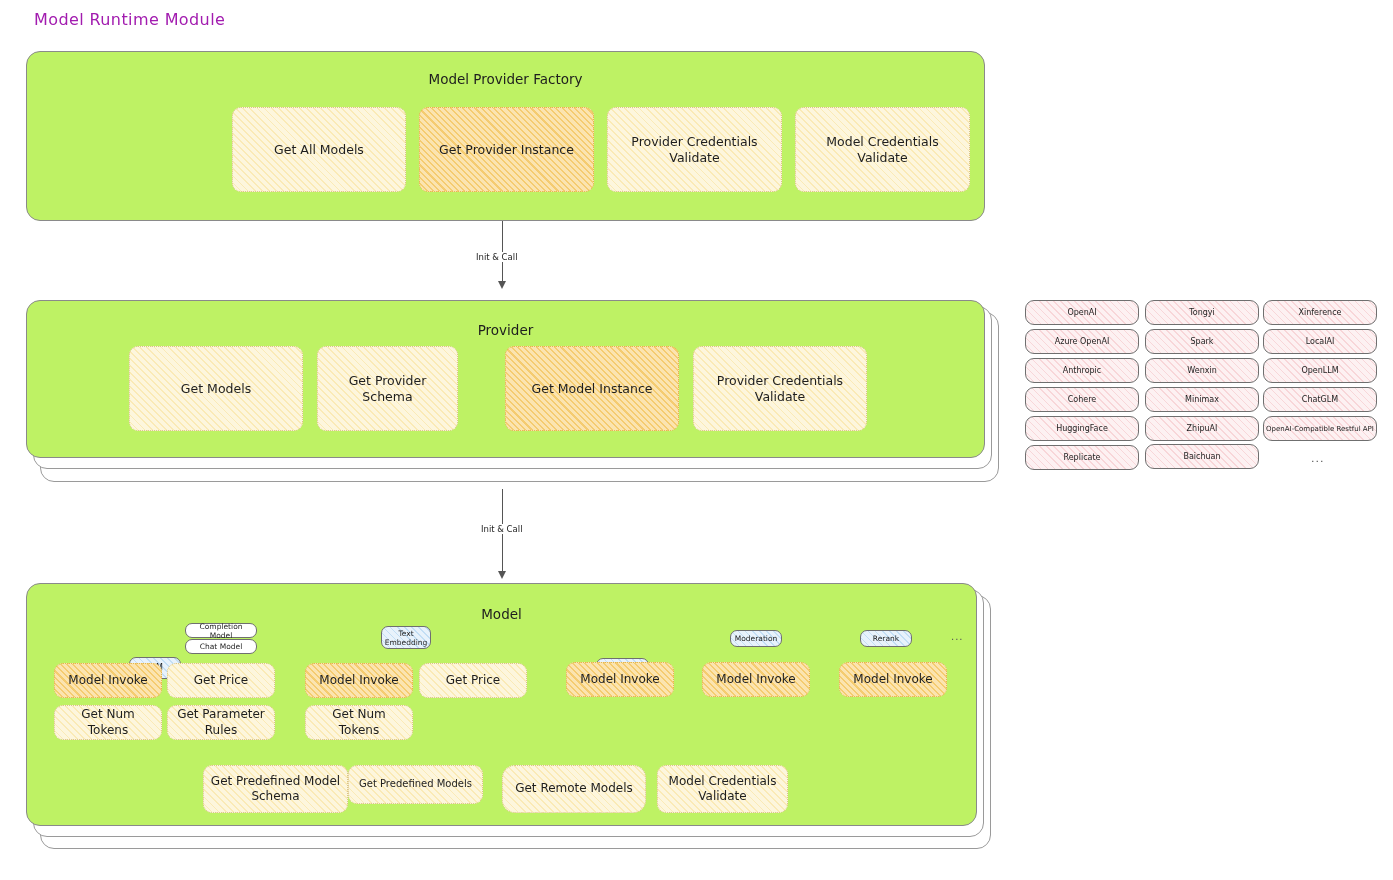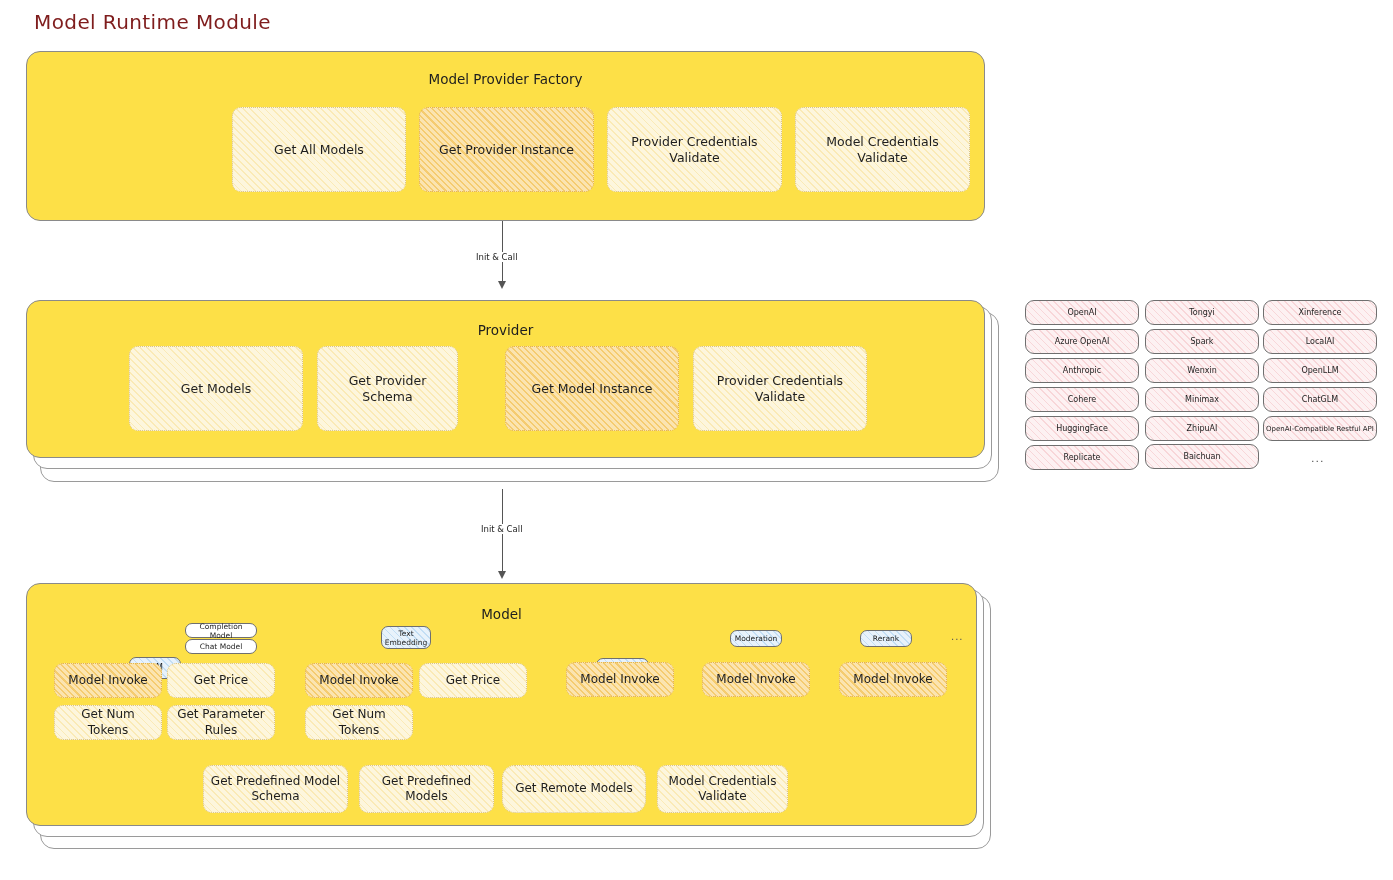--- a/index.html
+++ b/index.html
@@ -4,27 +4,27 @@
 <style>
   html,body{margin:0;padding:0;}
   body{
     width:1393px;height:880px;background:#ffffff;
     font-family:"DejaVu Sans", sans-serif;
     color:#1e1e1e;overflow:hidden;position:relative;
   }
   .canvas{position:absolute;left:0;top:0;width:1393px;height:880px;}
 
   .page-title{
-    position:absolute;left:34px;top:10px;font-size:20px;letter-spacing:.4px;
-    color:#7f1d1d;white-space:nowrap;
+    position:absolute;left:34px;top:10px;font-size:16px;letter-spacing:.4px;
+    color:#a21caf;white-space:nowrap;
   }
 
   
   .card{
-    position:absolute;box-sizing:border-box;background:#fde047;
+    position:absolute;box-sizing:border-box;background:#bef264;
     border:1.1px solid #8a8a8a;border-radius:14px;
   }
   .card-ghost{
     position:absolute;box-sizing:border-box;background:#ffffff;
     border:1.1px solid #9a9a9a;border-radius:14px;
   }
   .card-title{
     position:absolute;left:0;right:0;text-align:center;font-size:13.5px;
     color:#1e1e1e;white-space:nowrap;
   }
@@ -161,17 +161,17 @@
 
   <div class="tag blue" style="left:730px;top:630px;width:52px;height:17px;">Moderation</div>
   <div class="box hi" style="left:702px;top:662px;width:108px;height:35px;font-size:12px;">Model Invoke</div>
 
   <div class="tag blue" style="left:860px;top:630px;width:52px;height:17px;">Rerank</div>
   <div class="box hi" style="left:839px;top:662px;width:108px;height:35px;font-size:12px;">Model Invoke</div>
 
   <div class="ellipsis" style="left:951px;top:631px;font-size:10px;">...</div>
 
   <div class="box" style="left:203px;top:765px;width:145px;height:48px;font-size:12px;">Get Predefined Model Schema</div>
-  <div class="box" style="left:359px;top:765px;width:135px;height:48px;font-size:12px;">Get Predefined Models</div>
+  <div class="box" style="left:348px;top:765px;width:135px;height:39px;font-size:10px;">Get Predefined Models</div>
   <div class="box" style="left:502px;top:765px;width:144px;height:48px;font-size:12px;border-radius:13px;">Get Remote Models</div>
   <div class="box" style="left:657px;top:765px;width:131px;height:48px;font-size:12px;">Model Credentials Validate</div>
 
 </div>
 
 </body></html>

